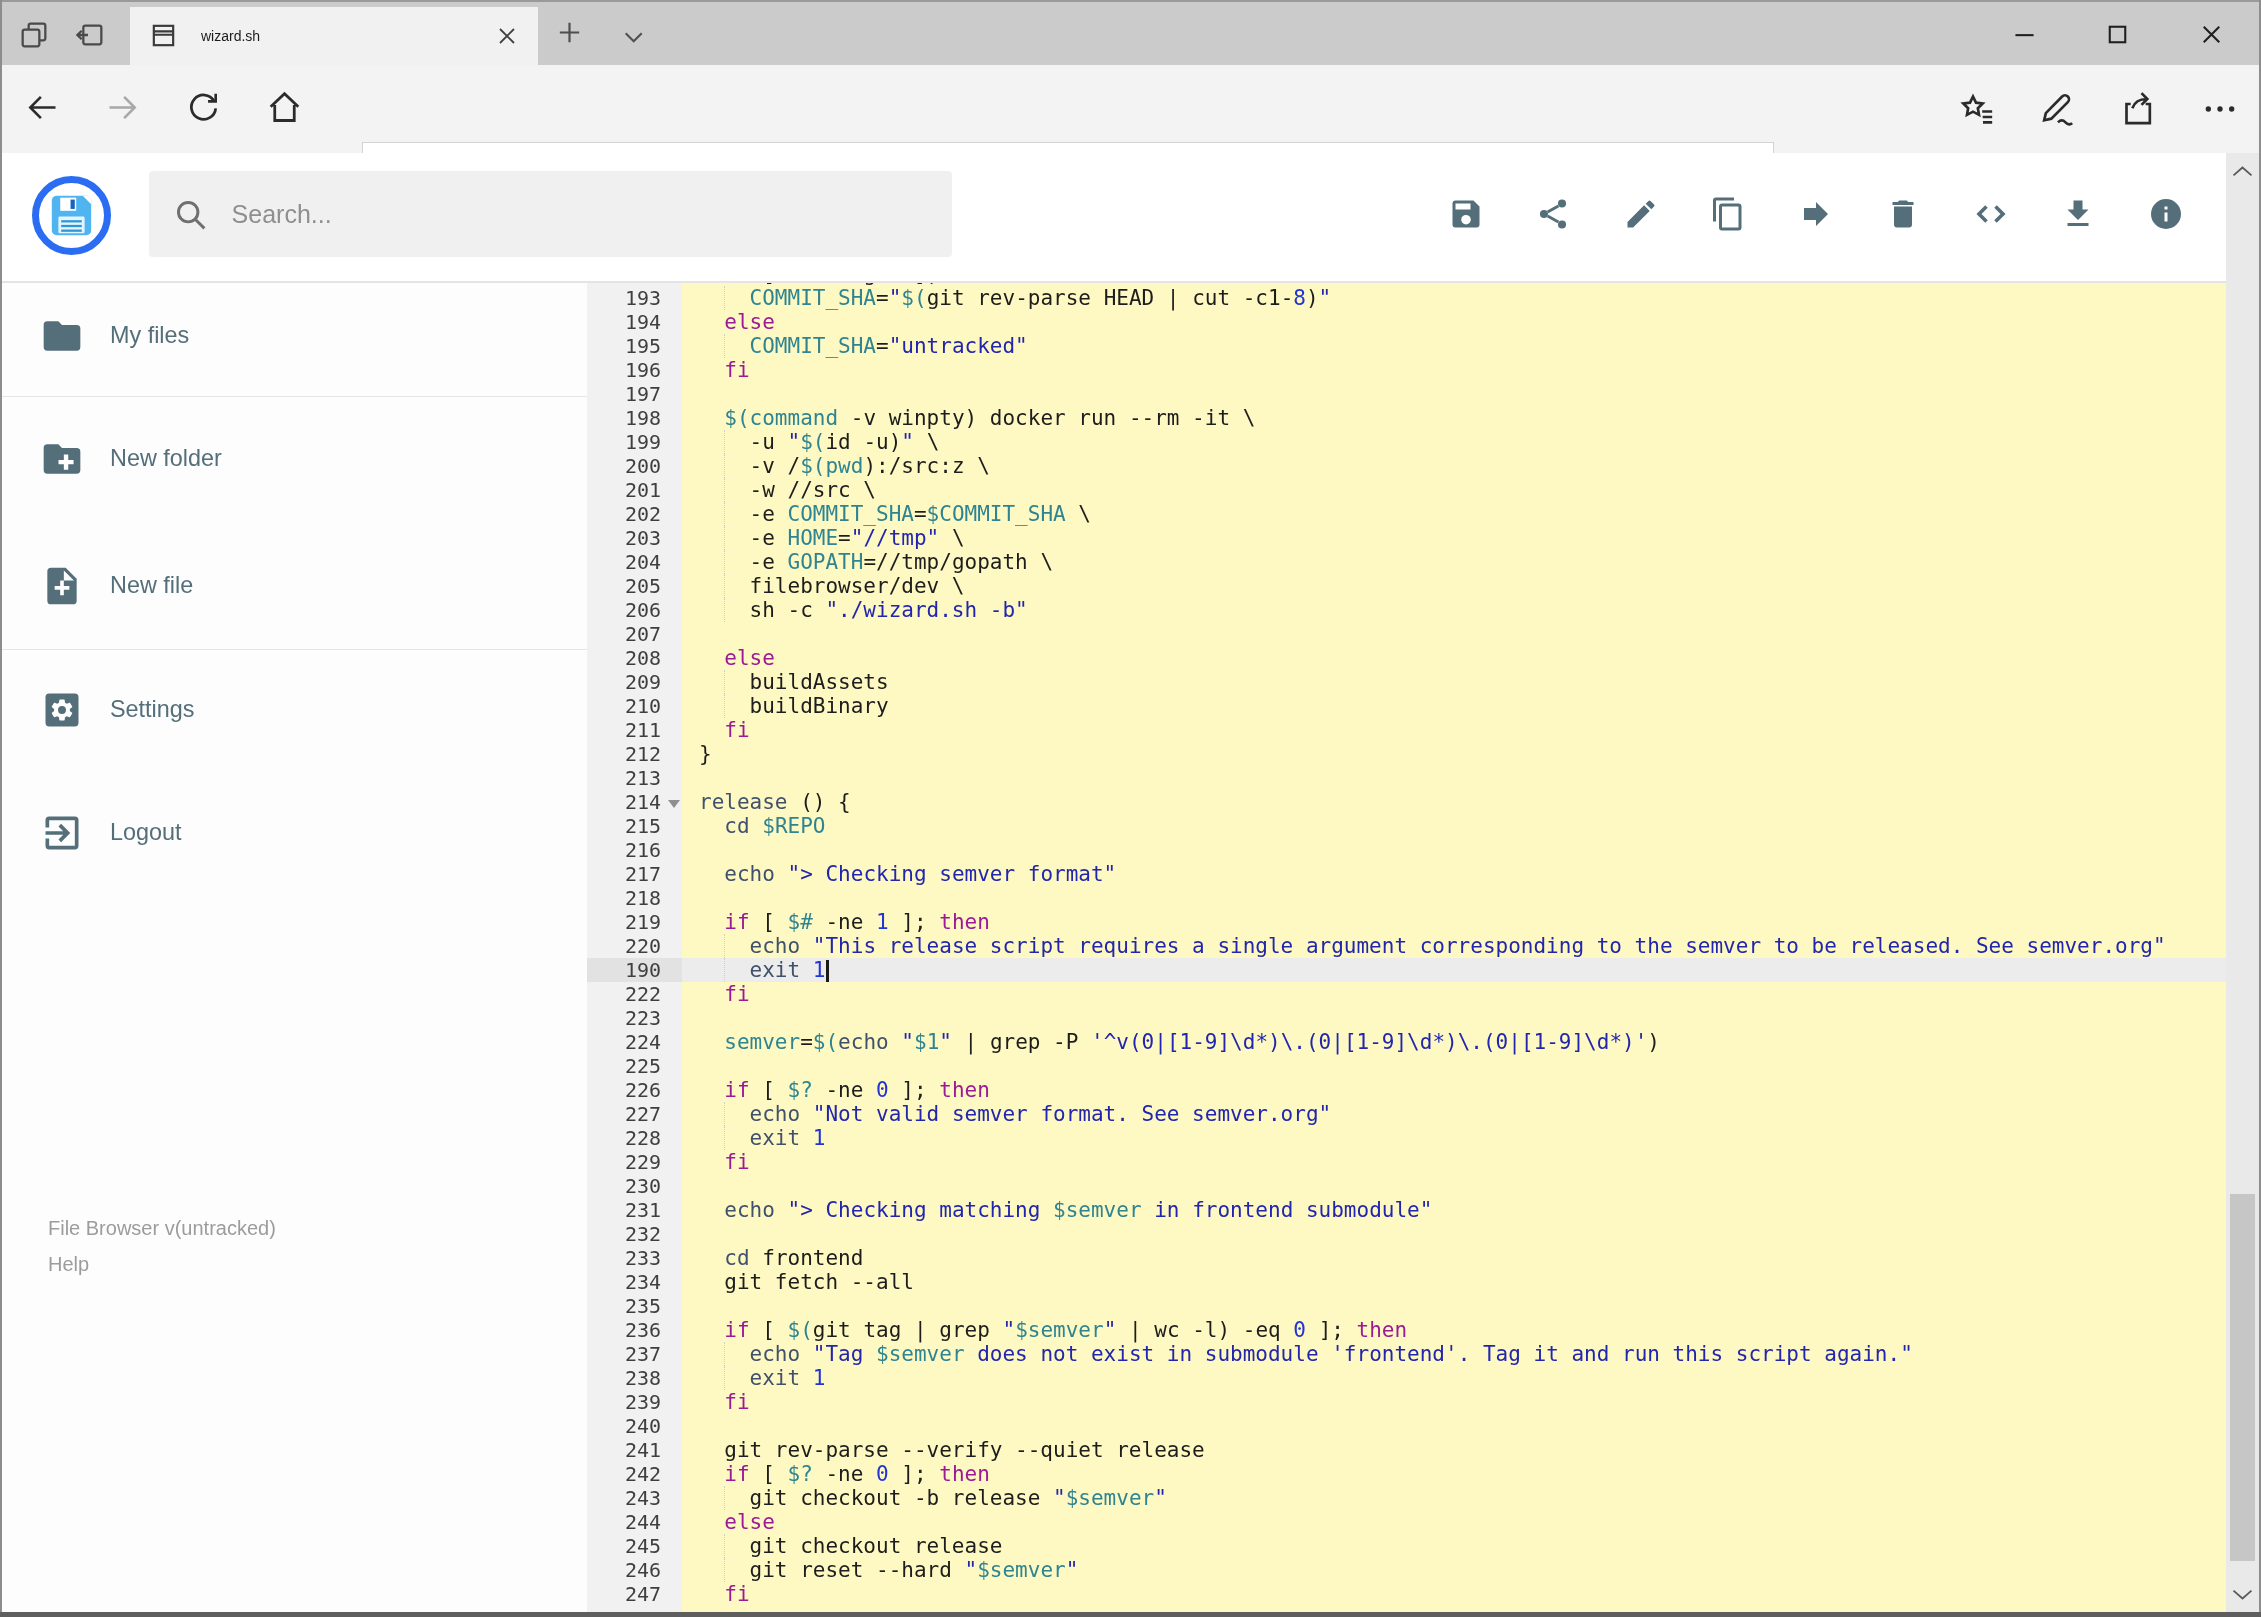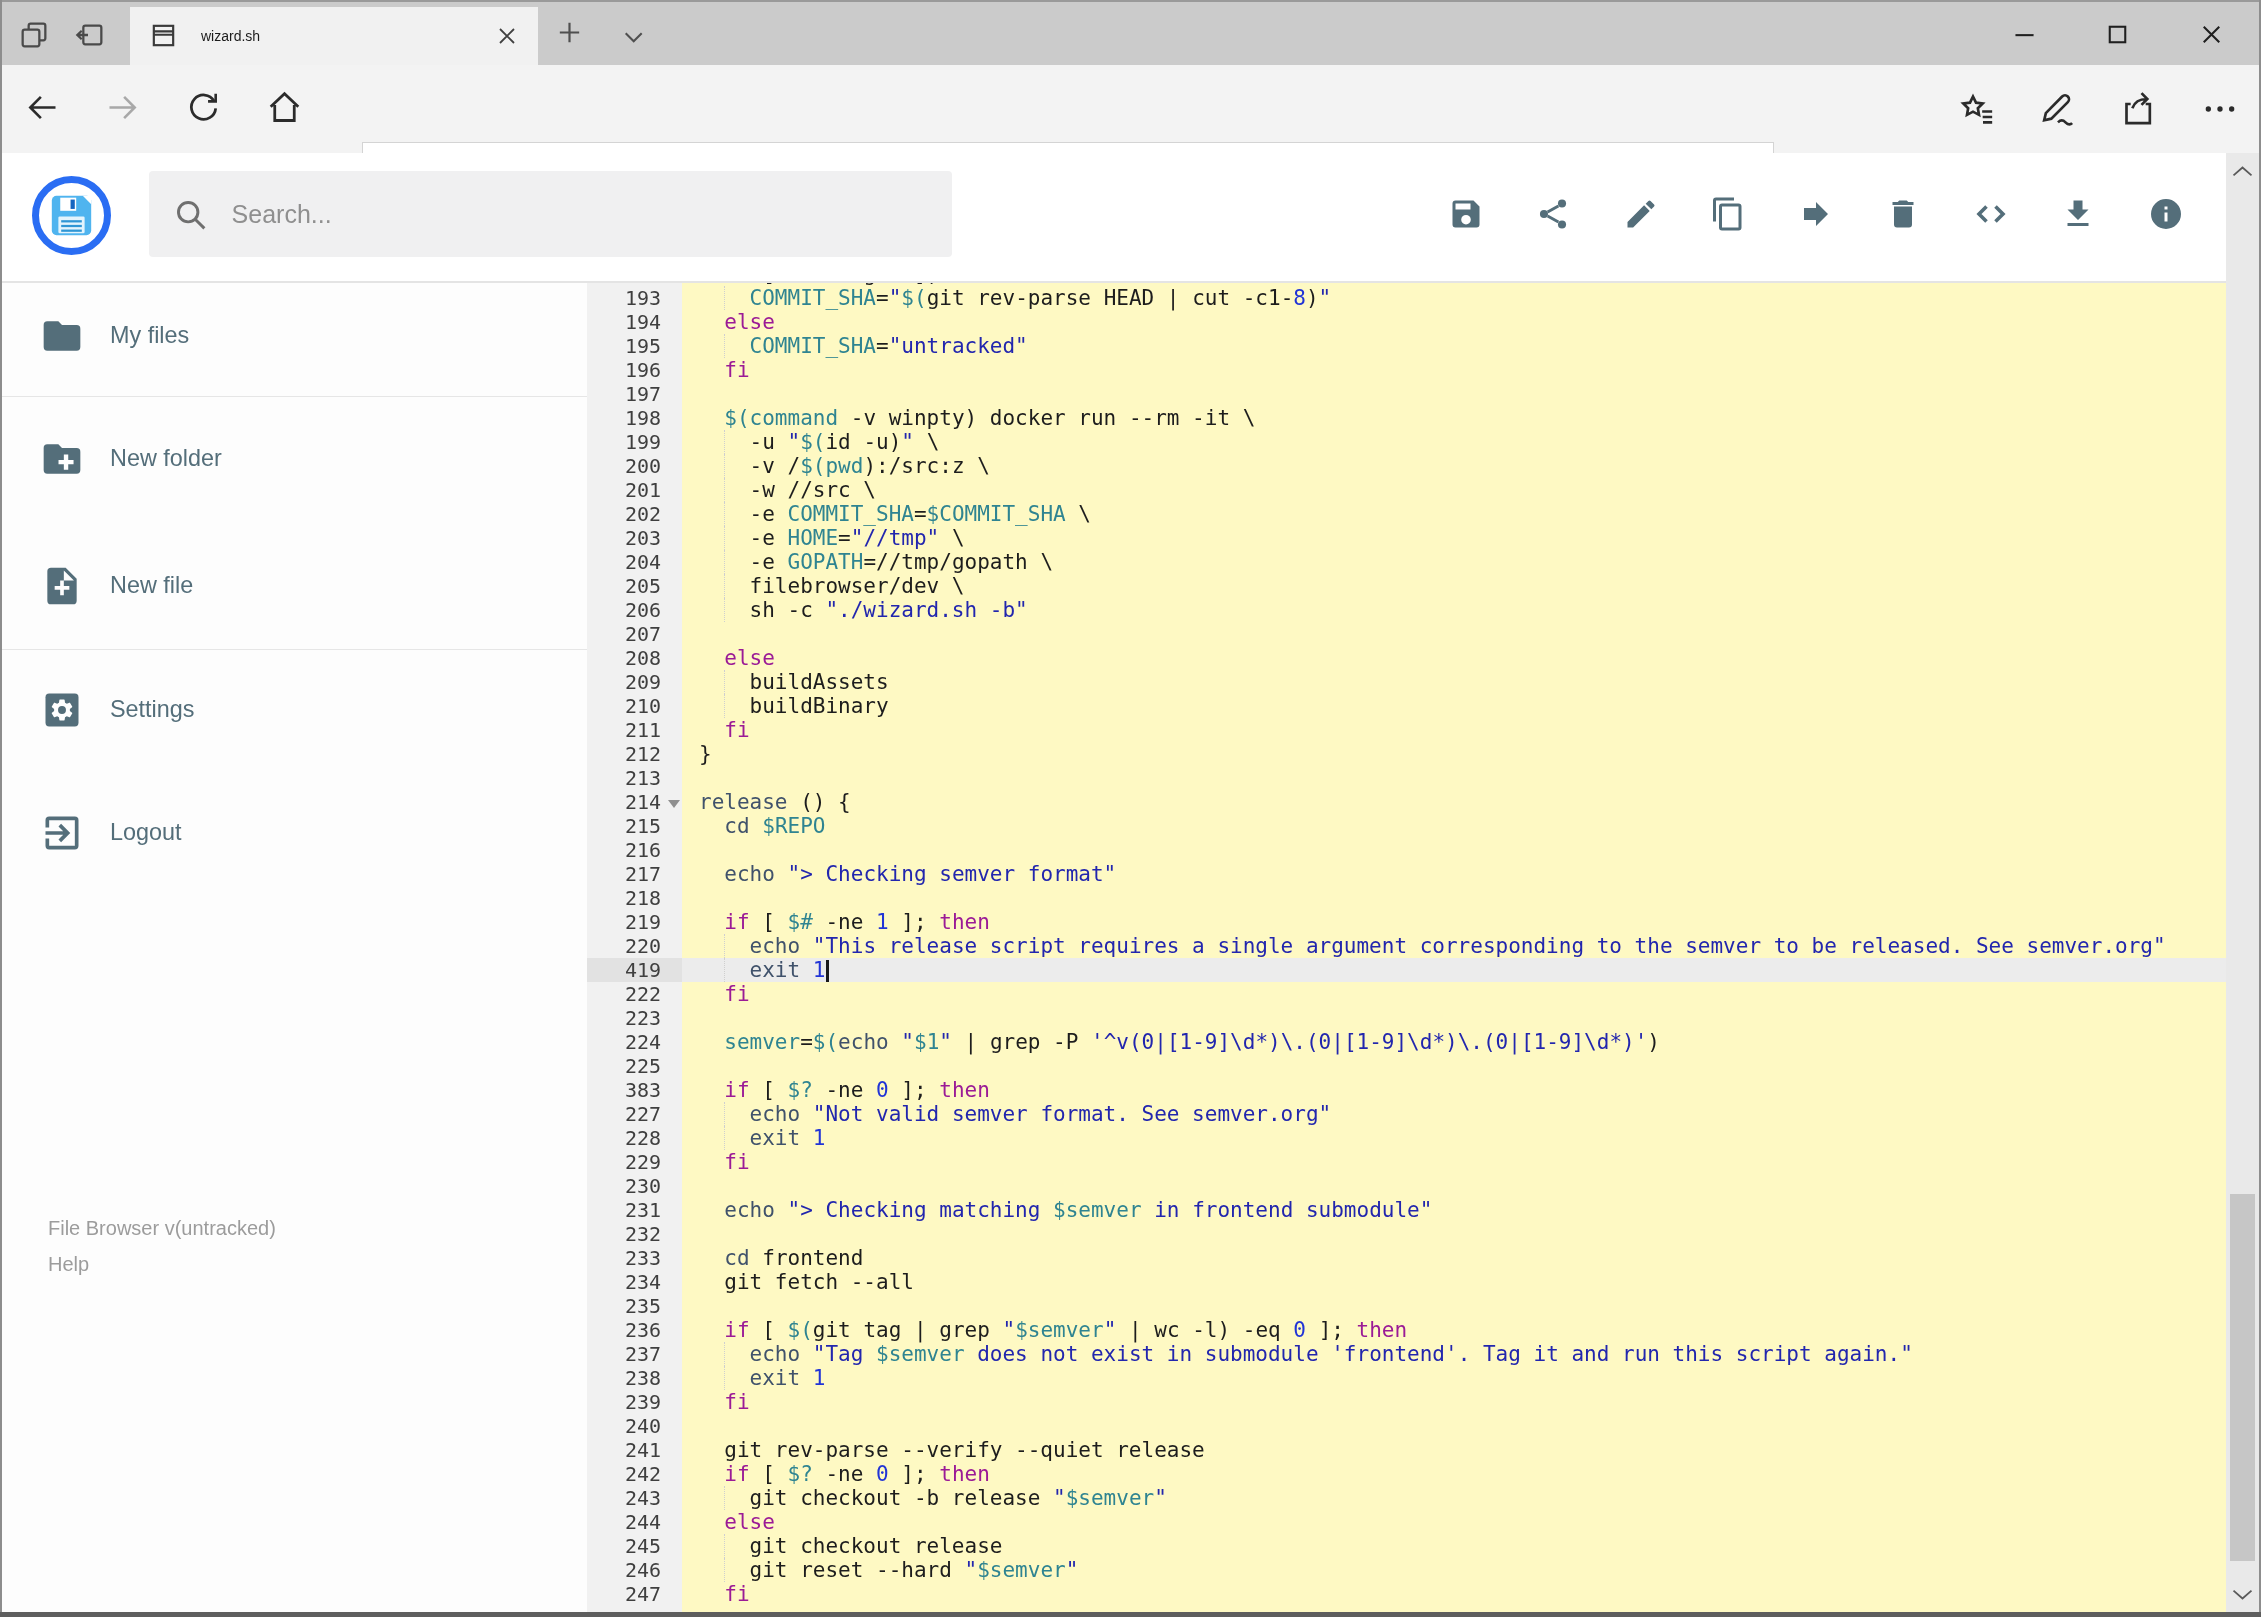--- a/index.html
+++ b/index.html
@@ -438,41 +438,41 @@
         </div>
         <div class="cl">
           <div class="num">219</div>
           <div class="codeseg"><span class="tk-t">  </span><span class="tk-k">if</span><span class="tk-t"> [ </span><span class="tk-v">$#</span><span class="tk-t"> -ne </span><span class="tk-n">1</span><span class="tk-t"> ]; </span><span class="tk-k">then</span></div>
         </div>
         <div class="cl">
           <div class="num">220</div>
           <div class="codeseg"><span class="guide"></span><span class="tk-t">    </span><span class="tk-b">echo</span><span class="tk-t"> </span><span class="tk-s">"This release script requires a single argument corresponding to the semver to be released. See semver.org"</span></div>
         </div>
         <div class="cl act">
-          <div class="num">419</div>
+          <div class="num">190</div>
           <div class="codeseg"><span class="guide"></span><span class="tk-t">    </span><span class="tk-b">exit</span><span class="tk-t"> </span><span class="tk-n">1</span><span class="cursor"></span></div>
         </div>
         <div class="cl">
           <div class="num">222</div>
           <div class="codeseg"><span class="tk-t">  </span><span class="tk-k">fi</span></div>
         </div>
         <div class="cl">
           <div class="num">223</div>
           <div class="codeseg"></div>
         </div>
         <div class="cl">
           <div class="num">224</div>
           <div class="codeseg"><span class="tk-t">  </span><span class="tk-v">semver</span><span class="tk-t">=</span><span class="tk-v">$(</span><span class="tk-b">echo</span><span class="tk-t"> </span><span class="tk-s">"</span><span class="tk-v">$1</span><span class="tk-s">"</span><span class="tk-t"> | grep -P </span><span class="tk-s">'^v(0|[1-9]\d*)\.(0|[1-9]\d*)\.(0|[1-9]\d*)'</span><span class="tk-t">)</span></div>
         </div>
         <div class="cl">
           <div class="num">225</div>
           <div class="codeseg"></div>
         </div>
         <div class="cl">
-          <div class="num">383</div>
+          <div class="num">226</div>
           <div class="codeseg"><span class="tk-t">  </span><span class="tk-k">if</span><span class="tk-t"> [ </span><span class="tk-v">$?</span><span class="tk-t"> -ne </span><span class="tk-n">0</span><span class="tk-t"> ]; </span><span class="tk-k">then</span></div>
         </div>
         <div class="cl">
           <div class="num">227</div>
           <div class="codeseg"><span class="guide"></span><span class="tk-t">    </span><span class="tk-b">echo</span><span class="tk-t"> </span><span class="tk-s">"Not valid semver format. See semver.org"</span></div>
         </div>
         <div class="cl">
           <div class="num">228</div>
           <div class="codeseg"><span class="guide"></span><span class="tk-t">    </span><span class="tk-b">exit</span><span class="tk-t"> </span><span class="tk-n">1</span></div>
         </div>

